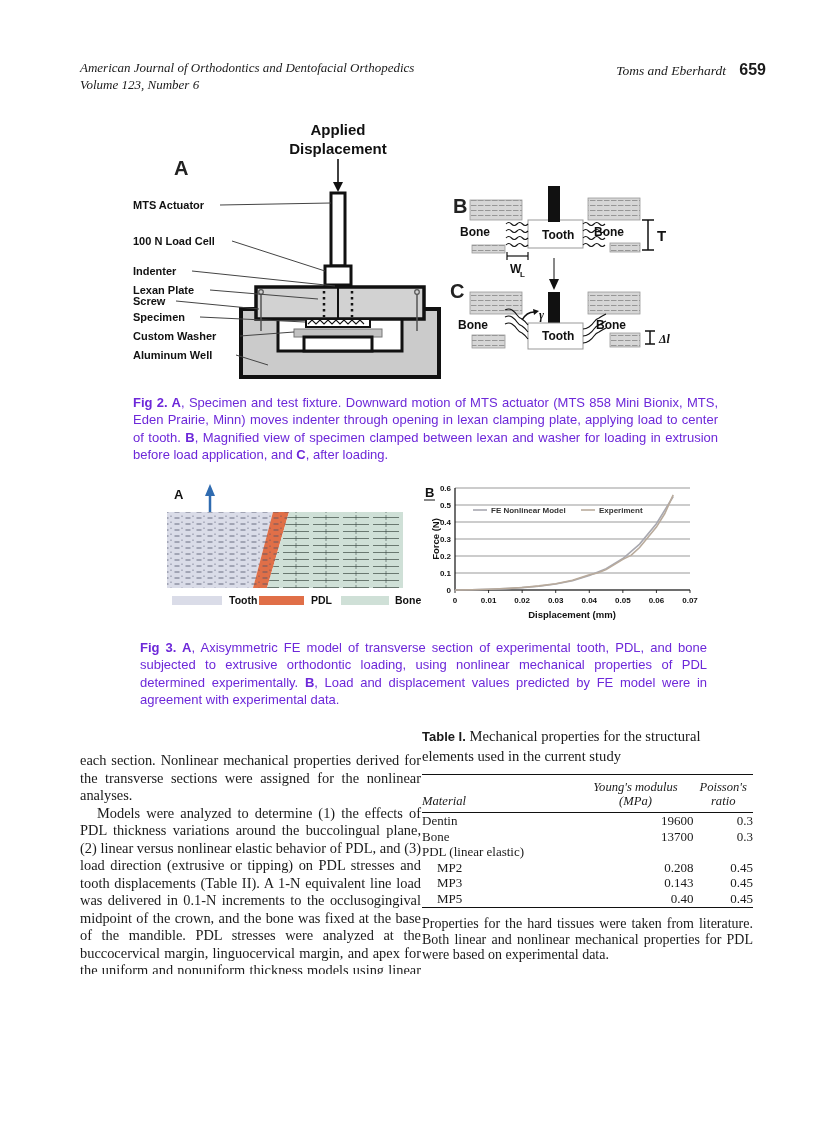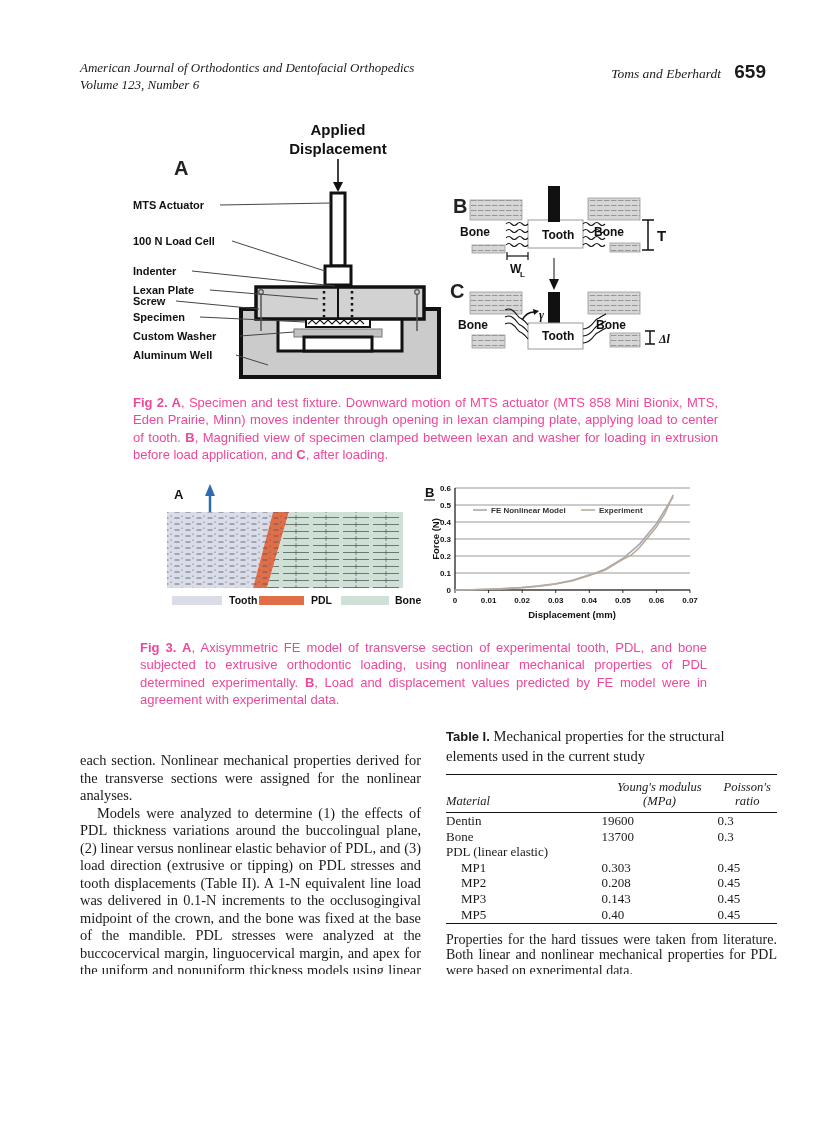--- a/index.html
+++ b/index.html
@@ -2,21 +2,21 @@
 <html><head>
 <meta charset="utf-8">
 <style>
   html,body{margin:0;padding:0;background:#fff;}
   .page{position:relative;width:838px;height:974px;background:#fff;overflow:hidden;
         font-family:"Liberation Serif",serif;color:#1a1a1a;margin:0 auto;}
   
   .hdr-left{position:absolute;left:80px;top:60px;font-style:italic;font-size:13px;line-height:16.5px;}
   .hdr-right{position:absolute;right:72px;top:61px;font-size:13.5px;white-space:nowrap;}
   .hdr-right .auth{font-style:italic;}
-  .hdr-right .pageno{font-style:normal;font-weight:bold;font-family:"Liberation Sans",sans-serif;font-size:19px;margin-left:10px;}
+  .hdr-right .pageno{font-style:normal;font-weight:bold;font-family:"Liberation Sans",sans-serif;font-size:16px;margin-left:10px;}
   
   svg{overflow:visible;}
   .fig2{position:absolute;left:128px;top:113px;width:528px;height:280px;}
   .fig3{position:absolute;left:163px;top:479px;width:548px;height:155px;}
   .f2-panel{font:600 20px "Liberation Sans",sans-serif;fill:#222;}
   .f2-applied{font:bold 15px "Liberation Sans",sans-serif;fill:#111;text-anchor:middle;}
   .f2-lbl{font:bold 11px "Liberation Sans",sans-serif;fill:#111;}
   .f2-small{font:bold 12px "Liberation Sans",sans-serif;fill:#111;}
   .f2-t{font:bold 15px "Liberation Sans",sans-serif;fill:#111;}
   .f2-sub{font:bold 8px "Liberation Sans",sans-serif;fill:#111;}
@@ -27,38 +27,38 @@
   .f3-leg{font:bold 10.5px "Liberation Sans",sans-serif;fill:#111;}
   .axis{stroke:#111;stroke-width:1.2;}
   .gridline{stroke:#555;stroke-width:0.6;}
   .tick{stroke:#333;stroke-width:1;}
   .ytick{font:bold 8px "Liberation Sans",sans-serif;fill:#111;text-anchor:end;}
   .xtick{font:bold 8px "Liberation Sans",sans-serif;fill:#111;text-anchor:middle;}
   .axlabel{font:bold 9.5px "Liberation Sans",sans-serif;fill:#111;text-anchor:middle;}
   .chart-leg{font:bold 8px "Liberation Sans",sans-serif;fill:#333;}
   
   .caption{position:absolute;font-family:"Liberation Sans",sans-serif;font-size:13px;line-height:17.3px;
-           text-align:justify;color:#ec4899;}
+           text-align:justify;color:#6d28d9;}
   .cap2{left:133px;top:394px;width:585px;}
   .cap3{left:140px;top:639px;width:567px;}
   .cap-b{font-weight:bold;}
   
   .col1{position:absolute;left:80px;top:752px;width:341px;font-size:14.4px;line-height:17.5px;text-align:justify;}
   .col1 p{margin:0;}
   .col1 p.ind{text-indent:17px;}
-  .col2{position:absolute;left:446px;top:727px;width:331px;}
+  .col2{position:absolute;left:422px;top:727px;width:331px;}
   .tbl-title{font-size:14.6px;line-height:18.5px;margin:0 0 9px 0;}
   .tbl-label{font-family:"Liberation Sans",sans-serif;font-weight:bold;font-size:13px;}
   table.t1{width:100%;border-collapse:collapse;border-top:1.8px solid #111;border-bottom:1.8px solid #111;}
   table.t1 th{font-style:italic;font-weight:normal;font-size:12.6px;padding:5px 0 4px 0;
               border-bottom:1.8px solid #111;vertical-align:bottom;line-height:14px;}
   table.t1 th.l{text-align:left;}
   table.t1 th.c{text-align:center;}
   table.t1 td{font-size:13px;line-height:14.4px;padding:0.6px 0;}
-  table.t1 td.c{text-align:left;}
+  table.t1 td.c{text-align:right;}
   table.t1 tr.first td{padding-top:1px;}
   table.t1 tr.last td{padding-bottom:5px;}
   table.t1 tr.indent td:first-child{padding-left:15px;}
   .tbl-foot{margin-top:8px;font-size:14px;line-height:15.6px;text-align:justify;}
 </style>
 </head>
 <body>
 
 <div class="page">
 
@@ -340,25 +340,20 @@
             <td>Bone</td>
             <td class="c">13700</td>
             <td class="c">0.3</td>
           </tr>
         <tr>
             <td>PDL (linear elastic)</td>
             <td class="c"></td>
             <td class="c"></td>
           </tr>
         <tr class="indent">
-            <td>MP1</td>
-            <td class="c">0.303</td>
-            <td class="c">0.45</td>
-          </tr>
-        <tr class="indent">
             <td>MP2</td>
             <td class="c">0.208</td>
             <td class="c">0.45</td>
           </tr>
         <tr class="indent">
             <td>MP3</td>
             <td class="c">0.143</td>
             <td class="c">0.45</td>
           </tr>
         <tr class="indent">

